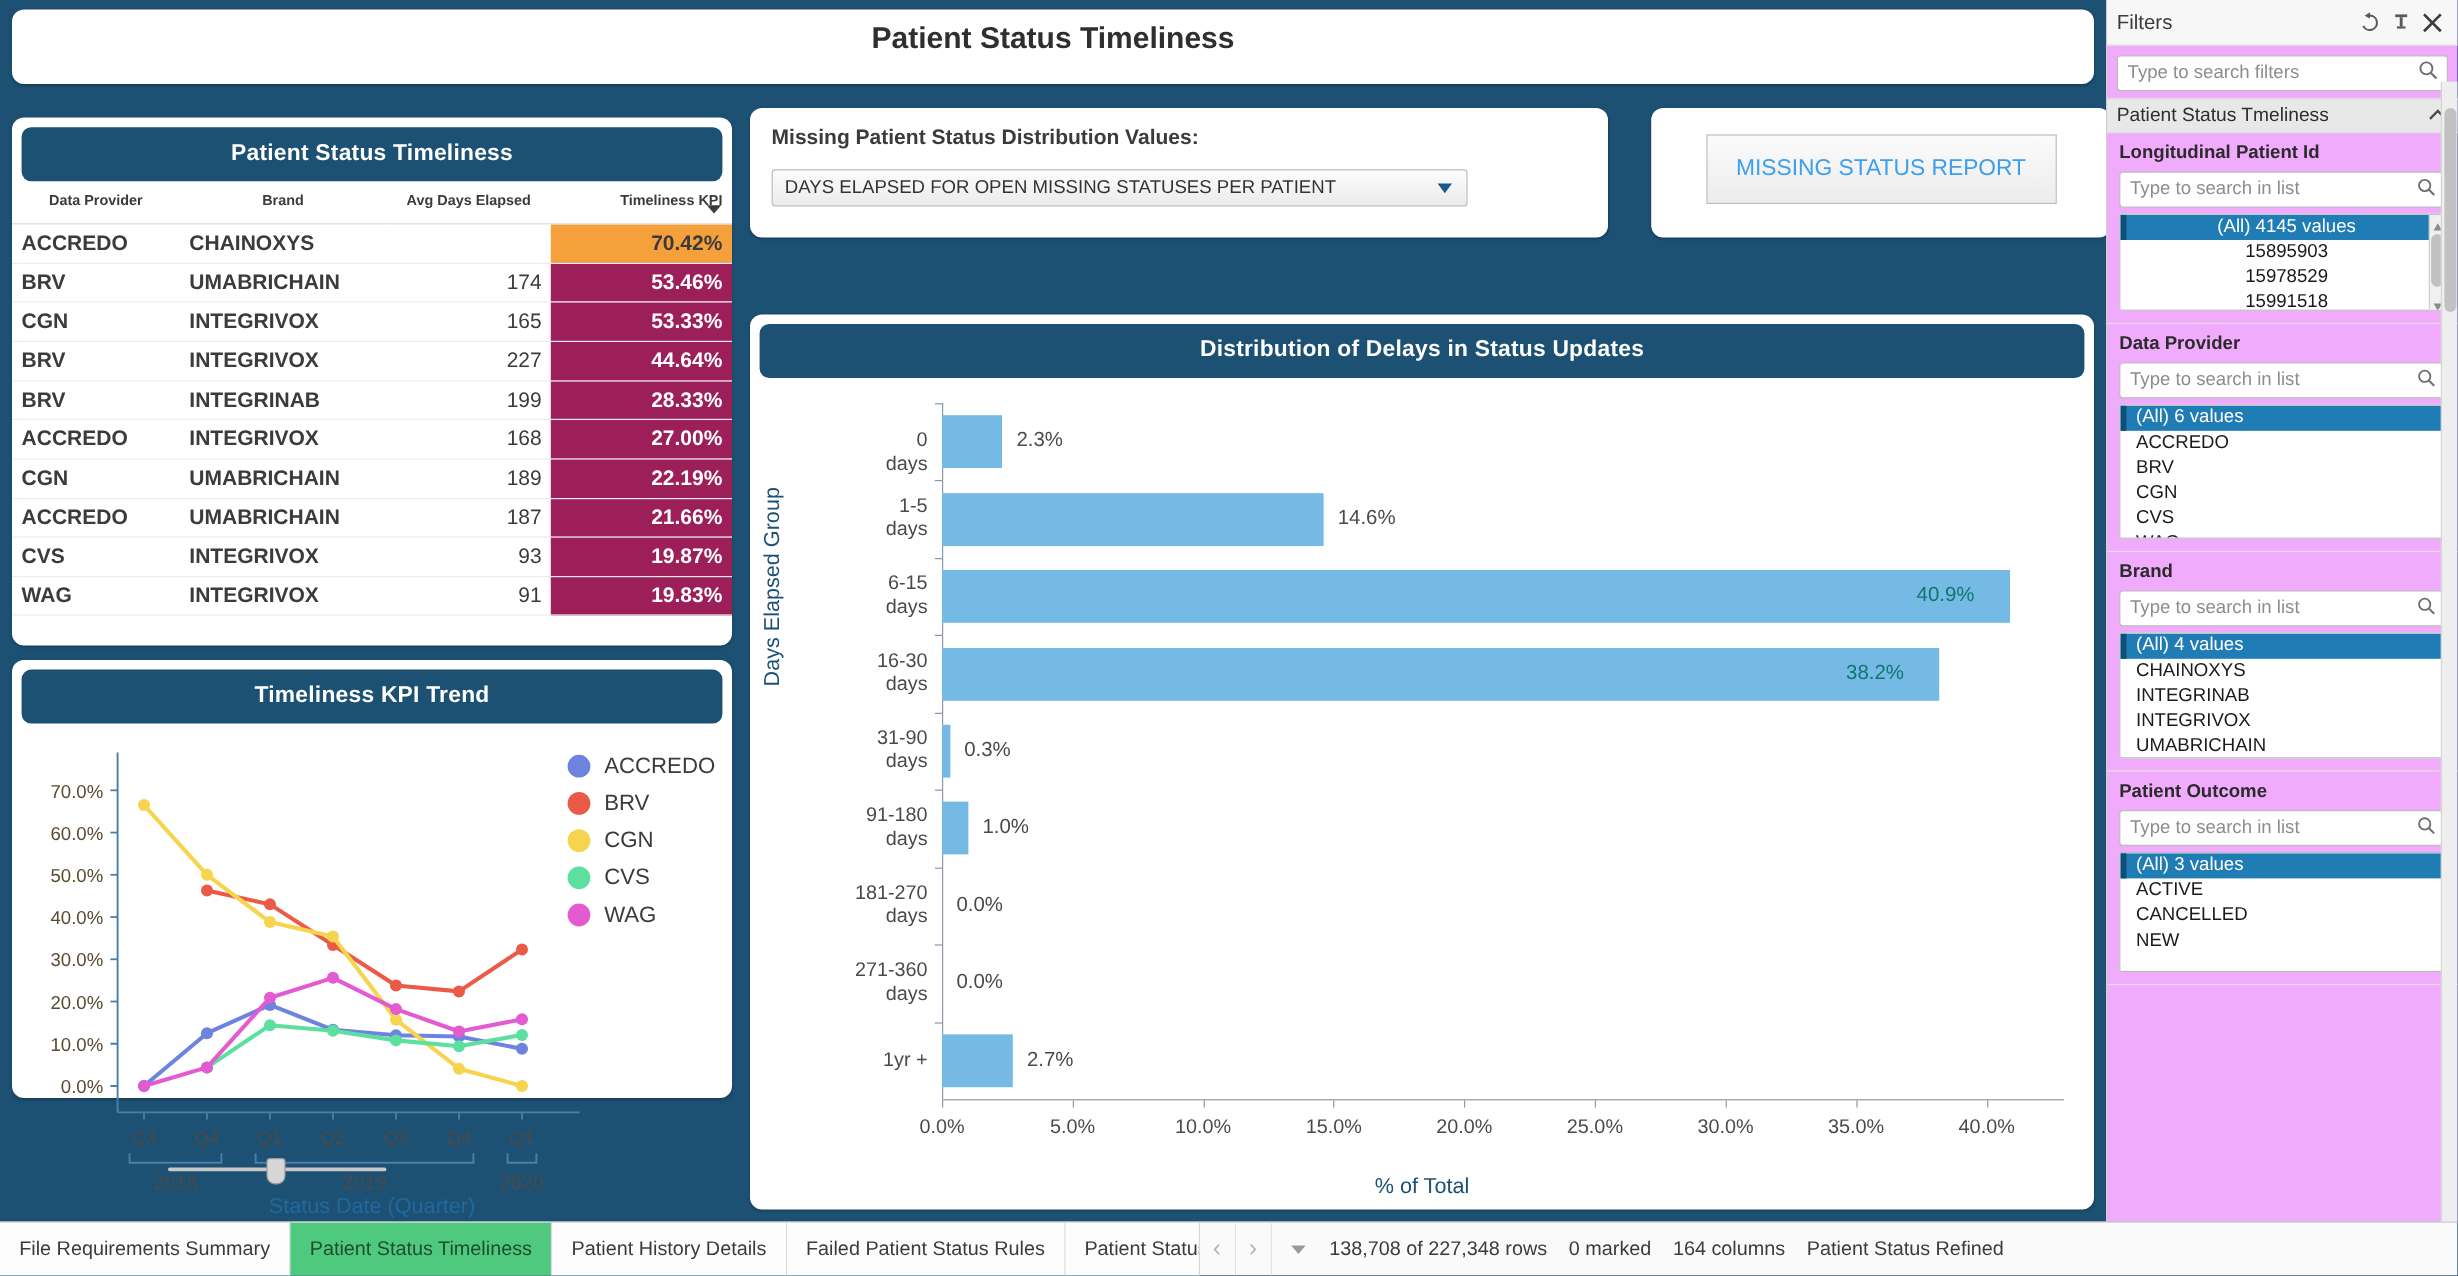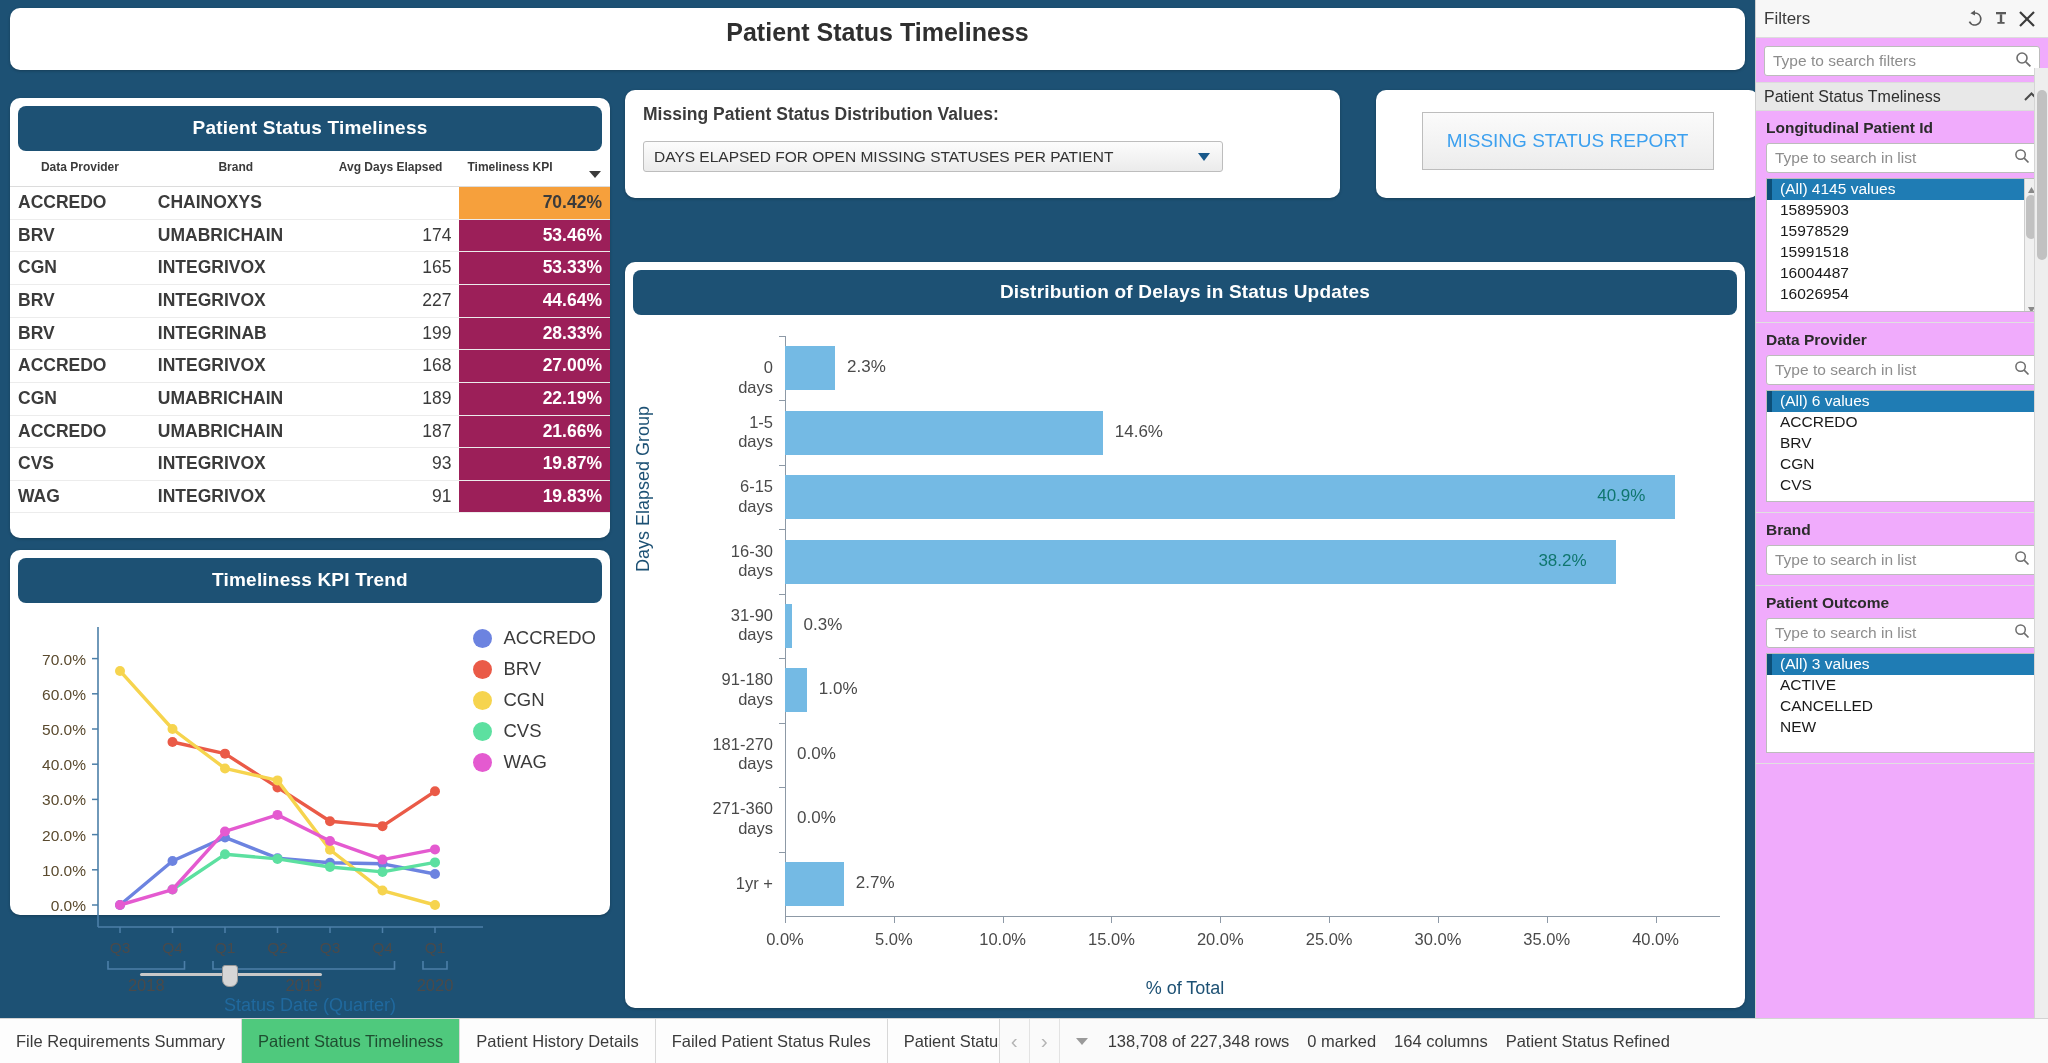--- a/index.html
+++ b/index.html
@@ -35,21 +35,21 @@
   #table-card { left: 10px; top: 98px; width: 600px; height: 440px; overflow: hidden; }
   #tbl-header-bar { margin: 8px 8px 0; border-radius: 8px; }
   table.kpi { width: 100%; border-collapse: collapse; font-size: 17.5px; table-layout: fixed; }
   table.kpi th {
     font-weight: bold; color: #3b3b3b; font-size: 12px; padding: 9px 8px 12px;
     border-bottom: 1px solid #dcdcdc; vertical-align: bottom; line-height: 1.18;
   }
   table.kpi th.c1 { width: 130px; text-align: center; }
   table.kpi th.c2 { width: 160px; text-align: center; }
   table.kpi th.c3 { width: 128px; text-align: center; }
-  table.kpi th.c4 { width: 140px; text-align: left; position: relative; }
+  table.kpi th.c4 { width: 140px; text-align: right; position: relative; }
   .sort-caret { position: absolute; right: 9px; bottom: 8px; width: 0; height: 0;
      border-left: 6px solid transparent; border-right: 6px solid transparent;
      border-top: 7px solid #3b3b3b; }
   table.kpi td { padding: 4px 8px; border-bottom: 1px solid #ececec; line-height: 1.35;
      font-size: 17.5px; color: #3b3b3b; height: 25px; }
   td.prov, td.brand { font-weight: bold; text-align: left; }
   td.days { text-align: right; color: #4a4a4a; }
   td.kpi-cell { text-align: right; color: #fff; font-weight: bold; padding-right: 12px;
      border-bottom: 1px solid #fff; }
 
@@ -484,21 +484,21 @@
     <div id="f-groups">
         <div class="f-group">
           <div class="f-group-title">Longitudinal Patient Id</div>
           <div class="srch">
             <span class="ph">Type to search in list</span>
             <span class="mag"><svg width="16" height="16" viewBox="0 0 17 17">
                 <circle cx="7" cy="7" r="5" fill="none" stroke="#6d6d6d" stroke-width="1.6"></circle>
                 <line x1="10.8" y1="10.8" x2="15.4" y2="15.4" stroke="#6d6d6d" stroke-width="1.8"></line>
               </svg></span>
           </div>
-          <div class="f-list" style="height: 134px;">
+          <div class="f-list" style="height: 81px; text-align: center;">
             <div class="f-item sel">(All) 4145 values</div>
             <div class="f-item">15895903</div>
             <div class="f-item">15978529</div>
             <div class="f-item">15991518</div>
             <div class="f-item">16004487</div>
             <div class="f-item">16026954</div>
             <div class="f-scroll">
               <div class="f-arrow" style="top:2px;"><svg width="9" height="9" viewBox="0 0 9 9">
                   <polygon points="4.5,1 8,7 1,7" fill="#8a8a8a"></polygon>
                 </svg></div>
@@ -529,20 +529,27 @@
         </div>
         <div class="f-group">
           <div class="f-group-title">Brand</div>
           <div class="srch">
             <span class="ph">Type to search in list</span>
             <span class="mag"><svg width="16" height="16" viewBox="0 0 17 17">
                 <circle cx="7" cy="7" r="5" fill="none" stroke="#6d6d6d" stroke-width="1.6"></circle>
                 <line x1="10.8" y1="10.8" x2="15.4" y2="15.4" stroke="#6d6d6d" stroke-width="1.8"></line>
               </svg></span>
           </div>
+          <div class="f-list" style="height: 105px;">
+            <div class="f-item sel">(All) 4 values</div>
+            <div class="f-item">CHAINOXYS</div>
+            <div class="f-item">INTEGRINAB</div>
+            <div class="f-item">INTEGRIVOX</div>
+            <div class="f-item">UMABRICHAIN</div>
+          </div>
         </div>
         <div class="f-group">
           <div class="f-group-title">Patient Outcome</div>
           <div class="srch">
             <span class="ph">Type to search in list</span>
             <span class="mag"><svg width="16" height="16" viewBox="0 0 17 17">
                 <circle cx="7" cy="7" r="5" fill="none" stroke="#6d6d6d" stroke-width="1.6"></circle>
                 <line x1="10.8" y1="10.8" x2="15.4" y2="15.4" stroke="#6d6d6d" stroke-width="1.8"></line>
               </svg></span>
           </div>

